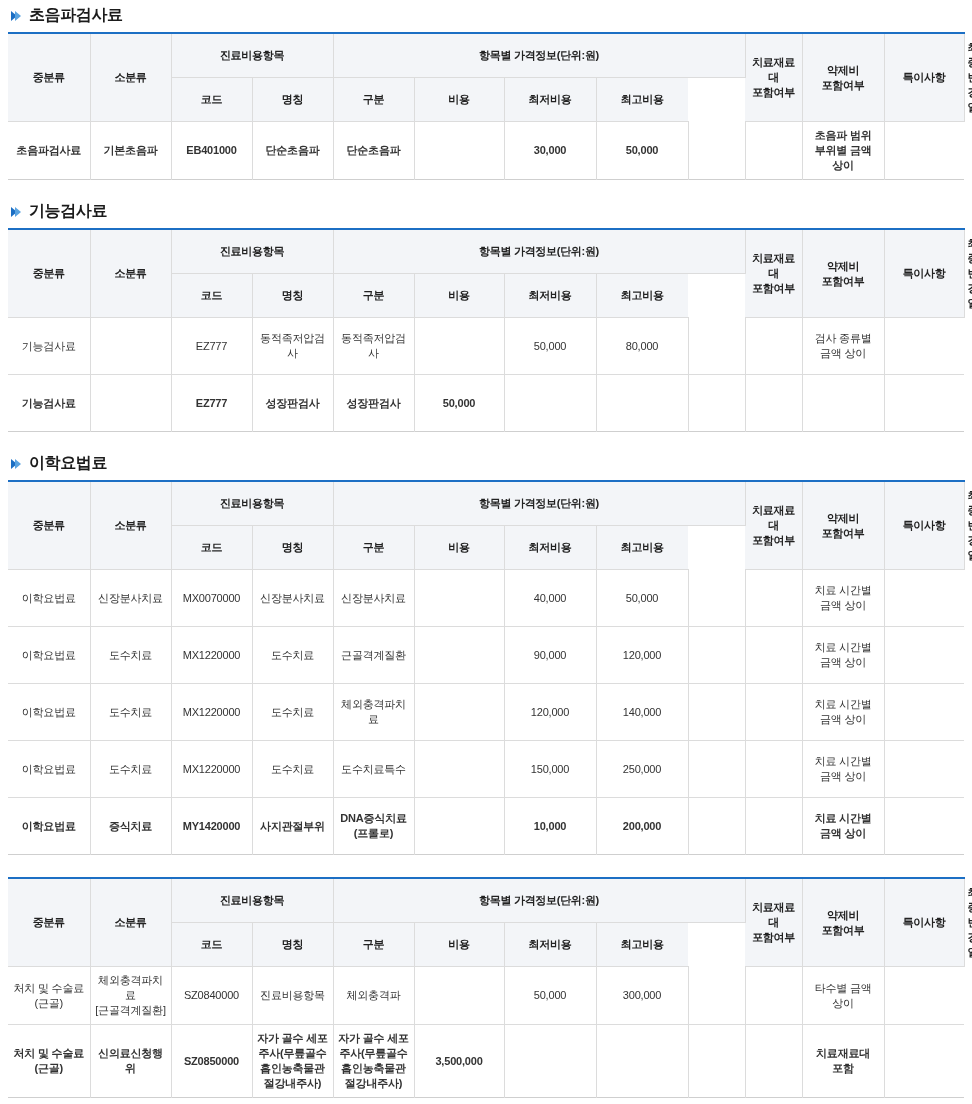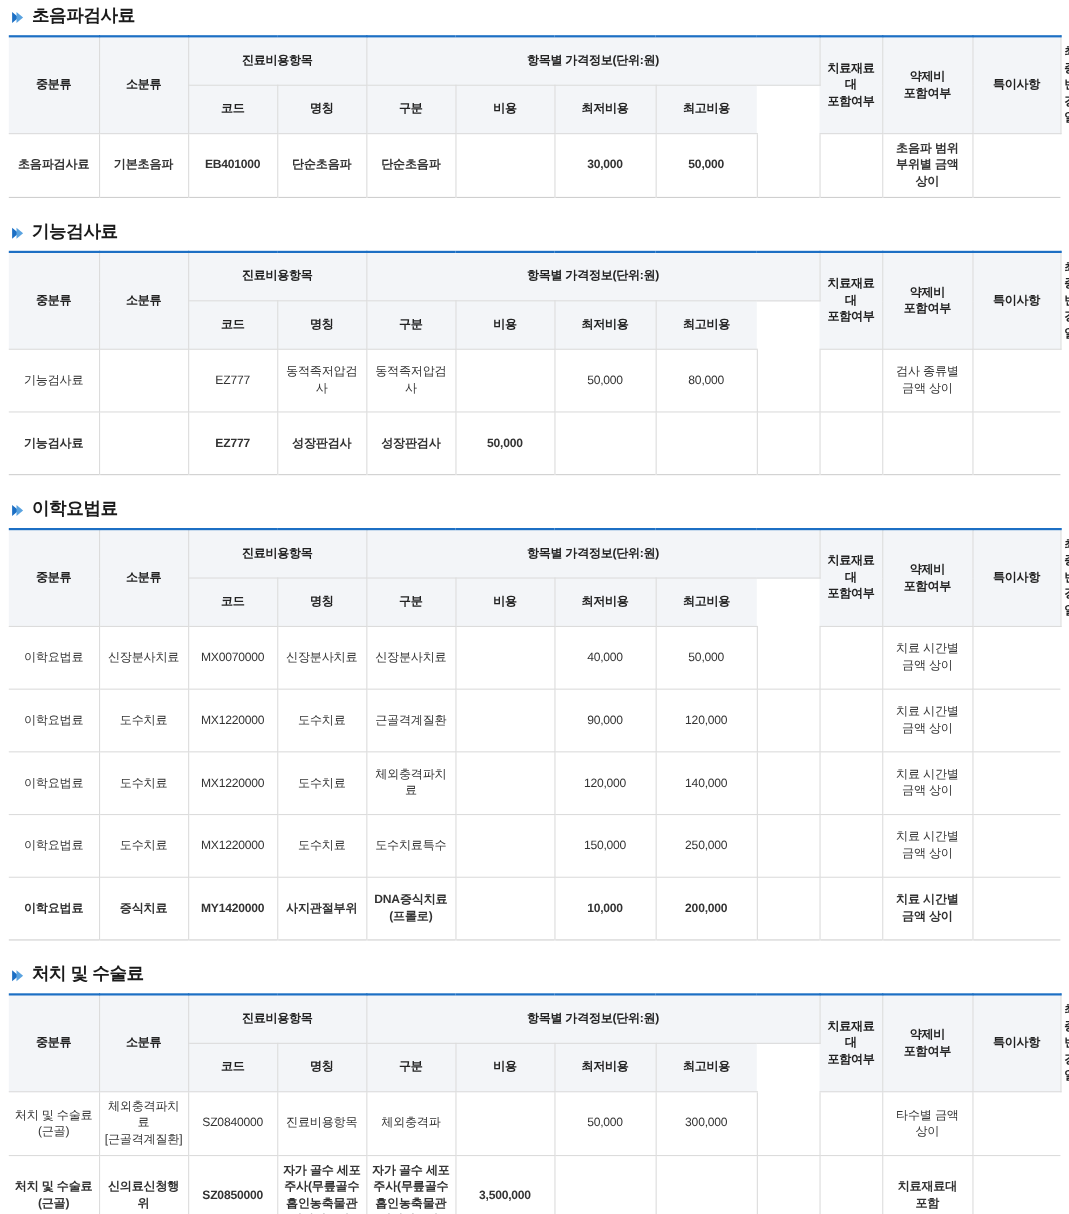--- a/index.html
+++ b/index.html
@@ -380,24 +380,20 @@
               <td>200,000</td>
               <td></td>
               <td></td>
               <td>치료 시간별 금액 상이</td>
               <td></td>
             </tr>
           </tbody>
         </table>
       </div>
       <div class="section">
-        <div class="section-head">
-          <span class="arrow-icon"></span>
-          <span class="section-title">처치 및 수술료</span>
-        </div>
         <table class="price-table">
           <colgroup>
             <col class="c-mid">
             <col class="c-sub">
             <col class="c-code">
             <col class="c-name">
             <col class="c-div">
             <col class="c-cost">
             <col class="c-min">
             <col class="c-max">

